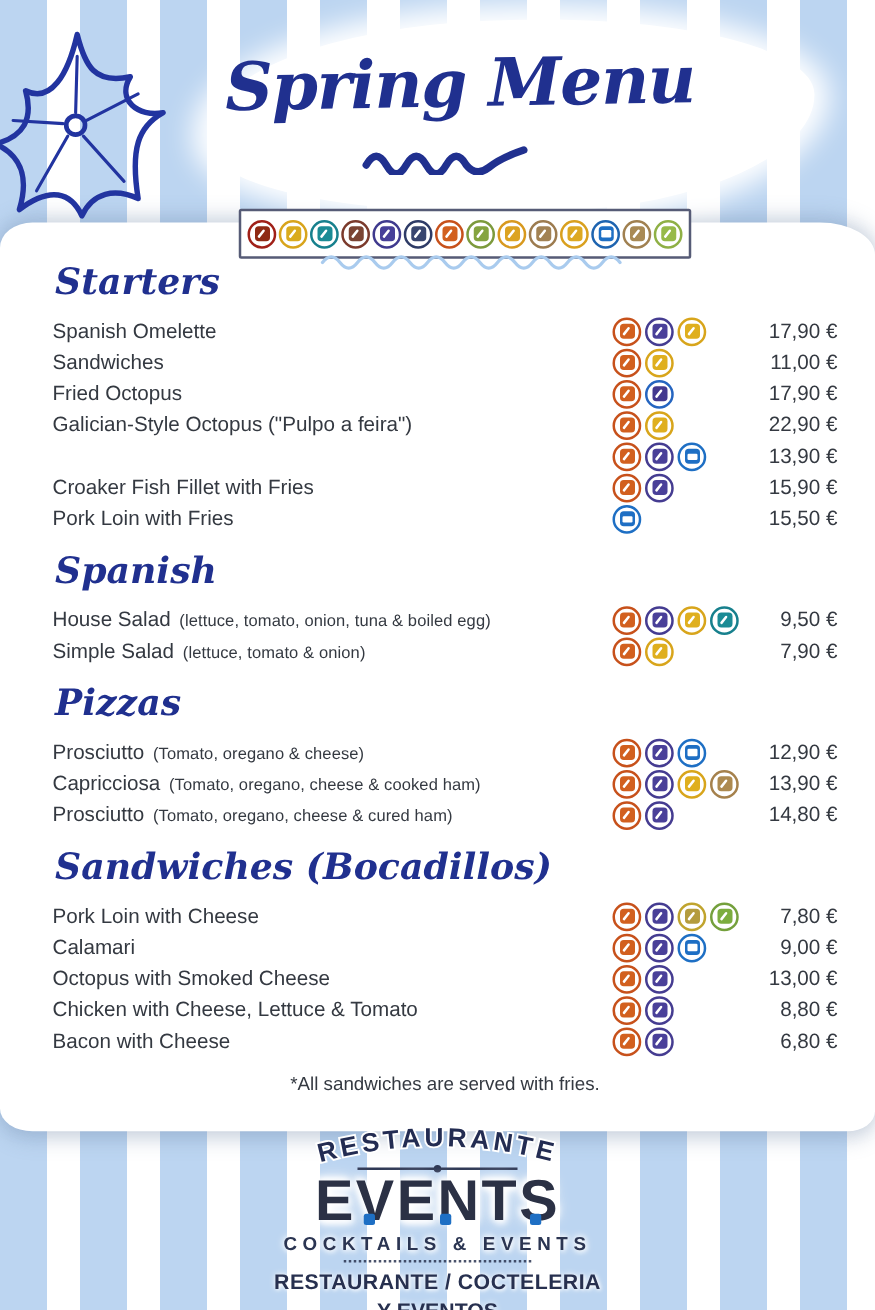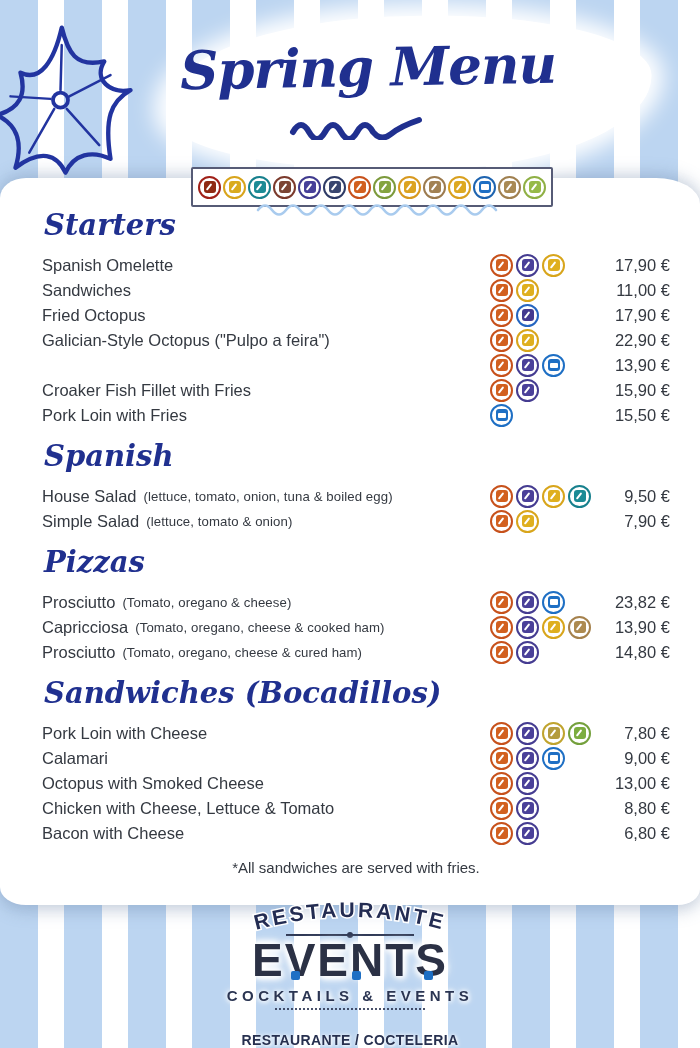--- a/index.html
+++ b/index.html
@@ -63,21 +63,21 @@
     position:relative;display:inline-block;margin-top:1px;
     font-size:46px;font-weight:bold;letter-spacing:2px;color:#2B3145;line-height:1;
     text-shadow:0 0 6px #fff,0 0 10px #fff,0 0 14px #fff,2px 2px 6px #fff,-2px -2px 6px #fff;
   }
   .acc{position:absolute;width:9px;height:9px;background:#1E6FC4;border-radius:2px;bottom:3px;}
   .tagline{
     font-size:15px;letter-spacing:4.5px;font-weight:bold;color:#2B3552;margin-top:4px;
     text-shadow:0 0 5px #fff,0 0 8px #fff,1px 1px 4px #fff;
   }
   .orn{width:150px;margin:4px auto 2px;border-top:2px dotted #2B3552;opacity:.85;}
-  .l1{font-size:14px;font-weight:bold;letter-spacing:.4px;margin-top:22px;
+  .l1{font-size:17px;font-weight:bold;letter-spacing:.4px;margin-top:6px;
       text-shadow:0 0 5px #fff,1px 1px 3px #fff;}
   .l2{font-size:17px;font-weight:bold;margin-top:3px;text-shadow:0 0 5px #fff;}
 </style>
 </head>
 <body>
 
 <div class="stripes"></div>
 <div class="sheet"></div>
 <div class="title-blob"></div>
 
@@ -376,21 +376,21 @@
             <span class="sq" style="--f: #4A4099;">
               <span class="gl"></span>
             </span>
           </span>
           <span class="al" style="--r: #1E6FC4;">
             <span class="sq" style="--f: #1E6FC4;">
               <span class="gl rect"></span>
             </span>
           </span>
         </span>
-        <span class="pr">23,82 €</span>
+        <span class="pr">12,90 €</span>
       </div>
       <div class="row">
         <span class="nm">Capricciosa</span>
         <span class="ds">(Tomato, oregano, cheese &amp; cooked ham)</span>
         <span class="sp"></span>
         <span class="ics">
           <span class="al" style="--r: #C7511B;">
             <span class="sq" style="--f: #D2601F;">
               <span class="gl"></span>
             </span>

